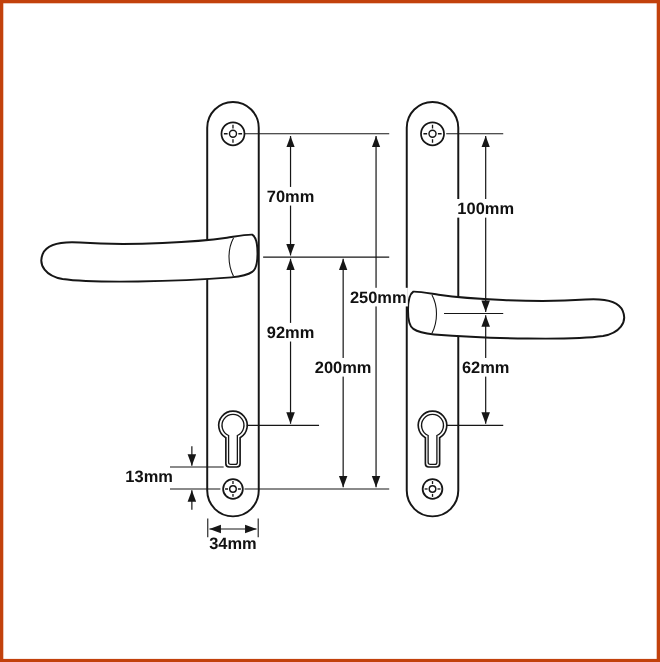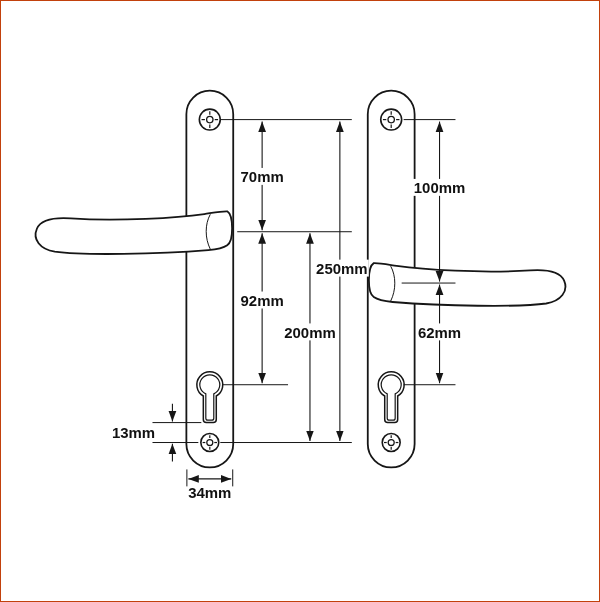--- a/index.html
+++ b/index.html
@@ -1,16 +1,16 @@
 <!DOCTYPE html>
 <html><head>
 <meta charset="utf-8">
 <style>
   html,body{margin:0;padding:0;background:#ffffff;}
-  .stage{width:600px;height:602px;box-sizing:border-box;background:#ffffff;border:1px solid #c2410c;overflow:hidden;}
+  .stage{width:600px;height:602px;box-sizing:border-box;background:#ffffff;border:3px solid #c2410c;overflow:hidden;}
   svg{display:block;}
   .plate{fill:#ffffff;stroke:#161616;stroke-width:1.8;}
   .handle{fill:#ffffff;stroke:#161616;stroke-width:1.8;stroke-linejoin:round;}
   .detail{fill:none;stroke:#161616;stroke-width:1;}
   .screw{fill:none;stroke:#161616;}
   .ext{stroke:#161616;stroke-width:1;}
   .dim{stroke:#161616;stroke-width:1.1;}
   .labelbg{fill:#ffffff;}
   .dimlabel{font-family:"Liberation Sans",sans-serif;font-size:15px;font-weight:bold;fill:#111111;text-anchor:middle;}
 </style>

